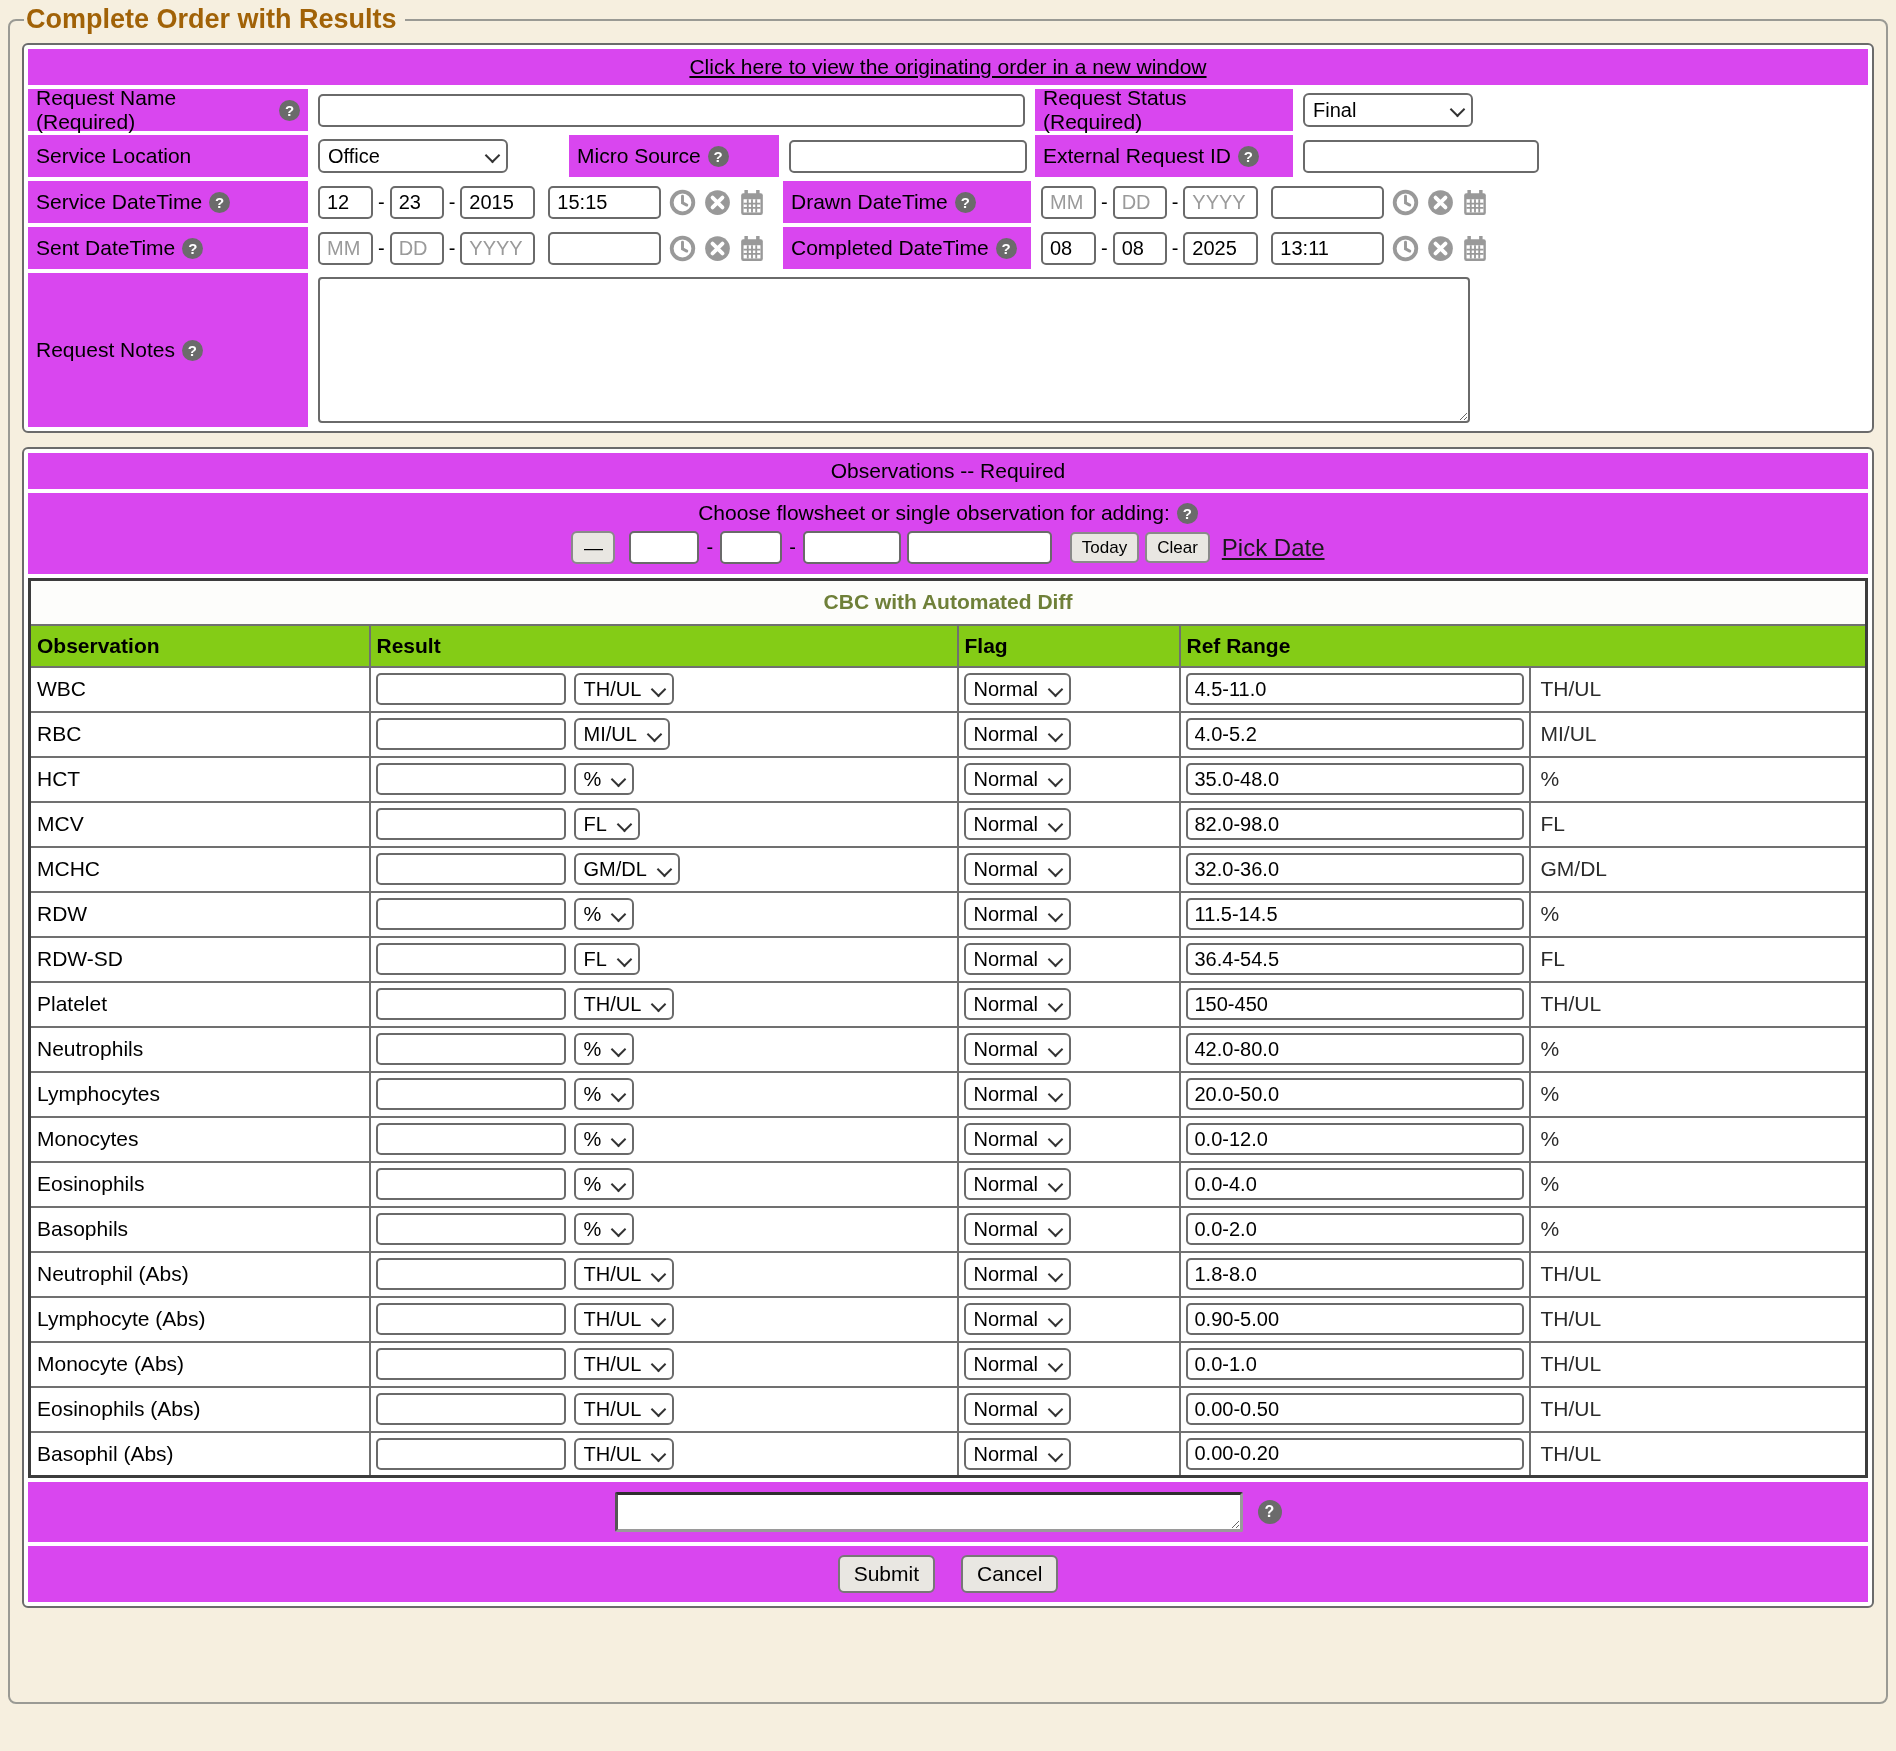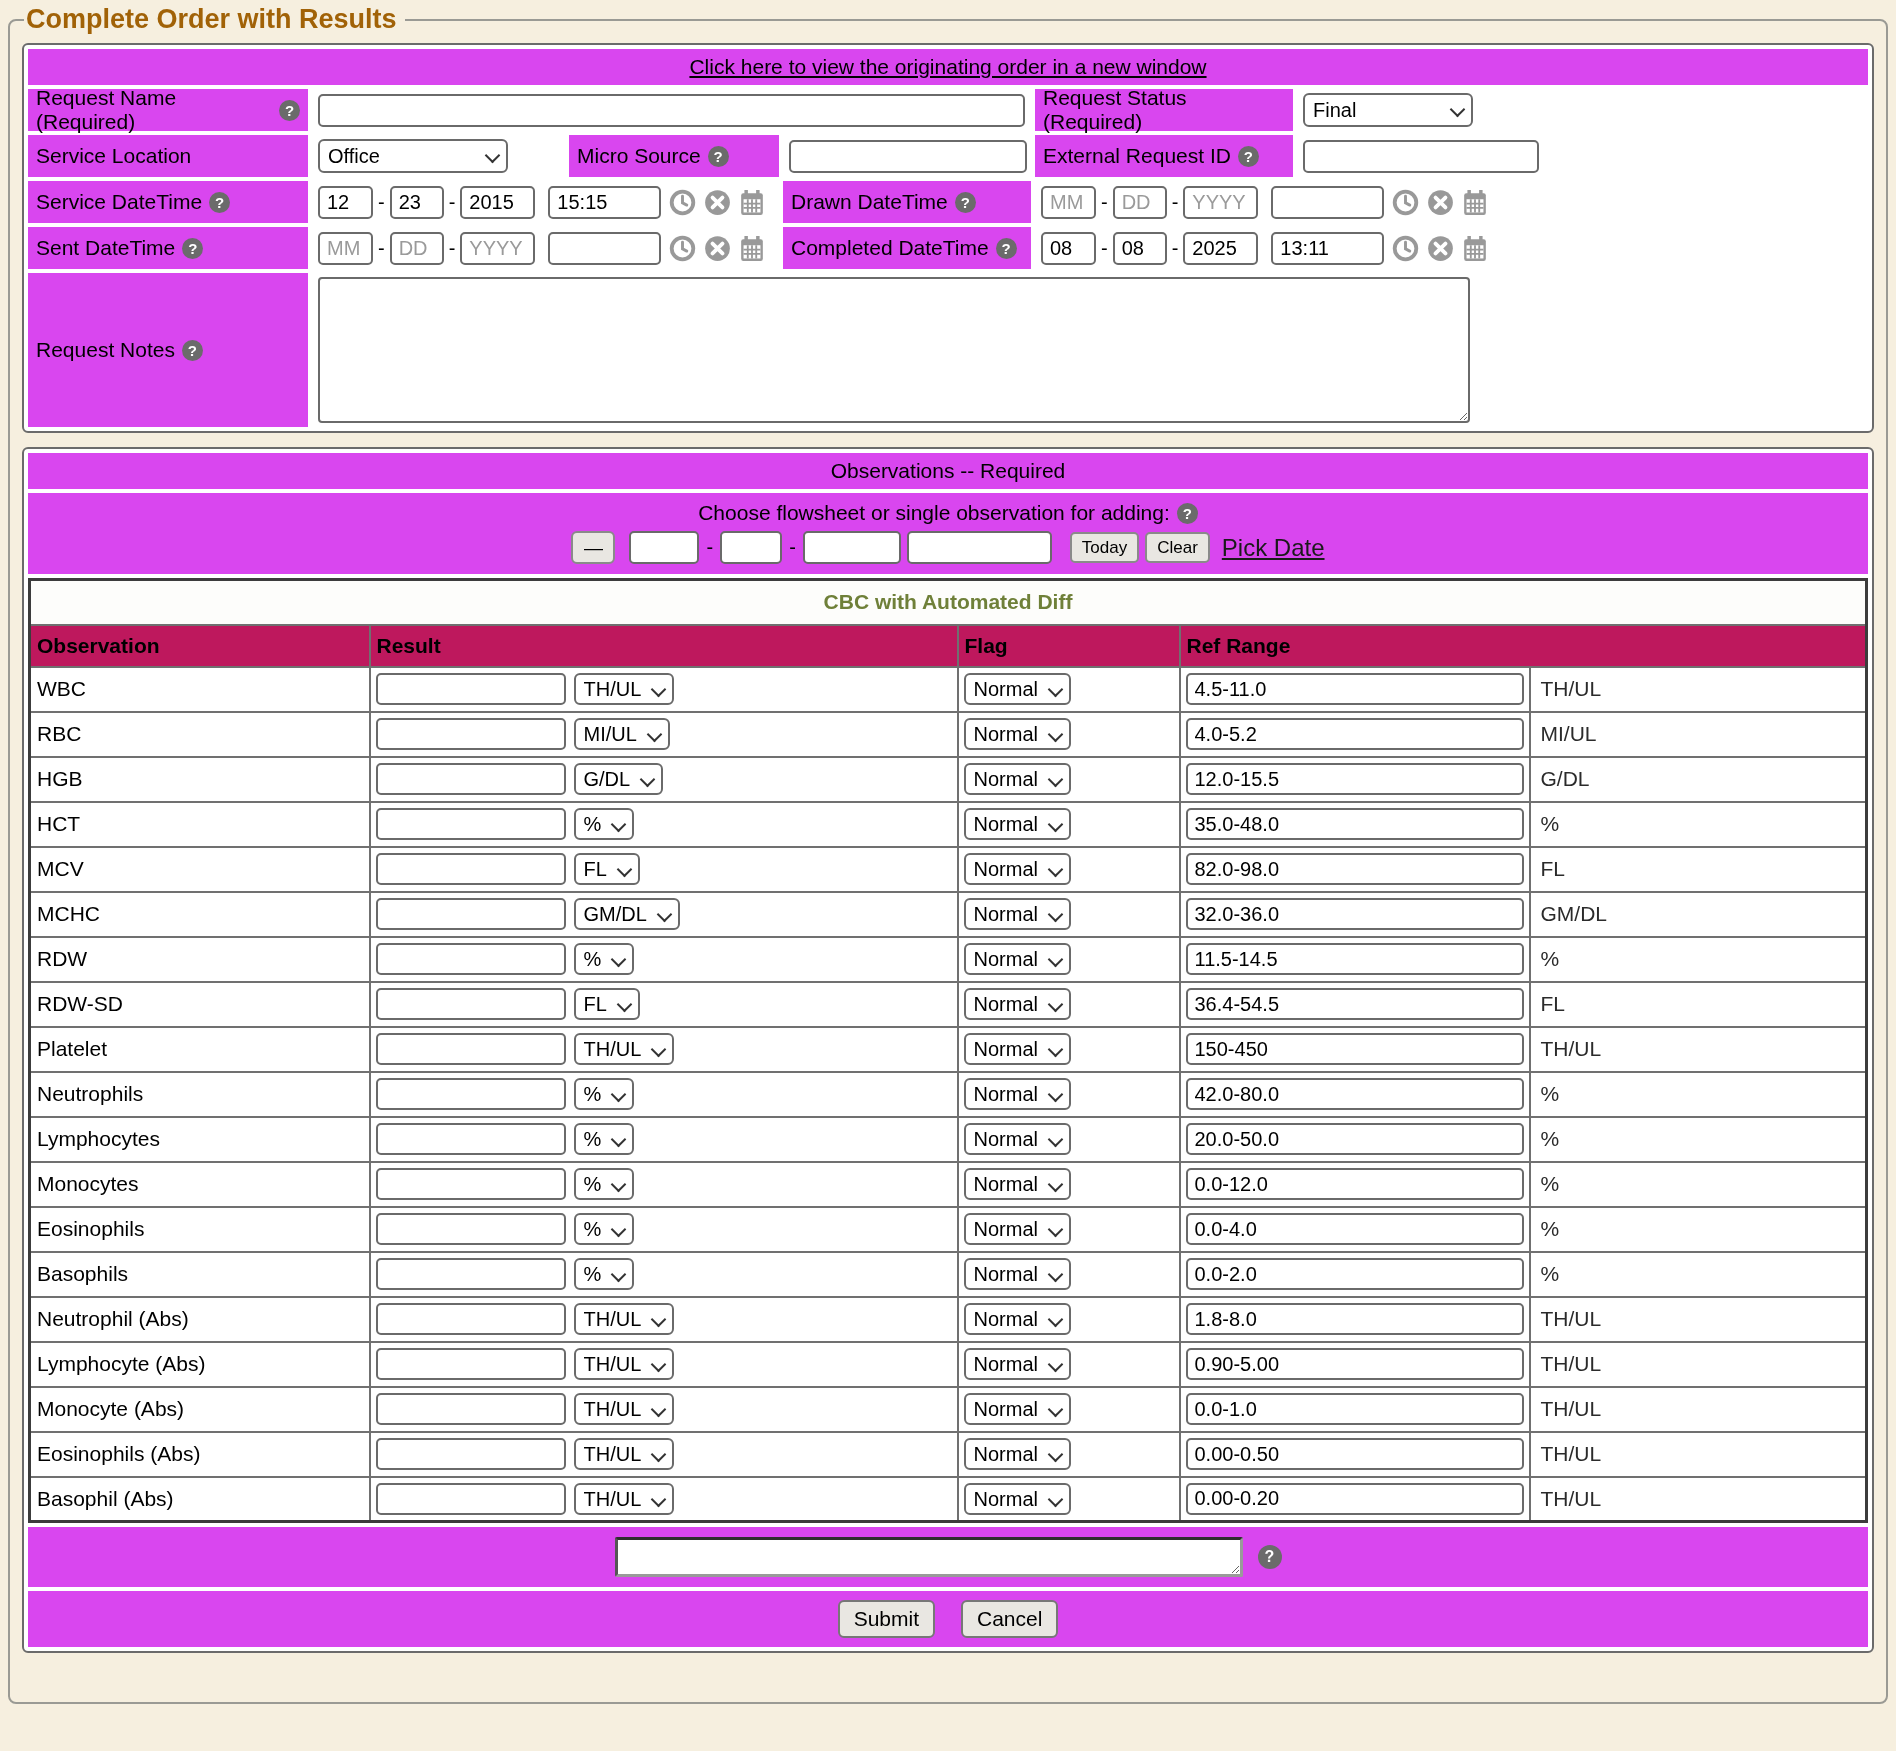--- a/index.html
+++ b/index.html
@@ -85,21 +85,21 @@
     border-collapse:collapse; width:100%;
     border:3px solid #3c3c3c;
     background:#fff;
   }
   table.cbc td, table.cbc th { border:2px solid #707070; }
   td.cbc-title {
     text-align:center; font-size:27px; font-weight:bold; color:#6f8039;
     height:40px; background:#fdfdfb;
   }
   table.cbc th {
-    background:#be185d; text-align:left; font-size:21px; font-weight:bold;
+    background:#84cc16; text-align:left; font-size:21px; font-weight:bold;
     height:38px; padding:8px 6px;
   }
   table.cbc td { height:45px; font-size:21px; }
   td.c-obs { padding:0 6px; }
   .cellflex { display:flex; align-items:center; gap:8px; padding:2px 4px; }
   input.res-inp { width:190px; height:32px; }
   input.ref-inp { width:338px; height:32px; }
   select.sel.tsel { height:32px; }
   td.c-unit { padding:0 10px; color:#2b2b2b; }
   .tarow { justify-content:center; padding:10px 0; gap:8px; }
@@ -432,48 +432,20 @@
               </div>
             </td>
             <td>
               <div class="cellflex">
                 <input class="inp ref-inp" value="4.0-5.2" style="">
               </div>
             </td>
             <td class="c-unit">MI/UL</td>
           </tr>
 
-          <tr>
-            <td class="c-obs">HGB</td>
-            <td>
-              <div class="cellflex">
-                <input class="inp res-inp" style="">
-                <span class="selwrap">
-                  <select class="sel tsel">
-                  <option>G/DL</option>
-                </select>
-                </span>
-              </div>
-            </td>
-            <td>
-              <div class="cellflex">
-                <span class="selwrap">
-                  <select class="sel tsel">
-                  <option>Normal</option>
-                </select>
-                </span>
-              </div>
-            </td>
-            <td>
-              <div class="cellflex">
-                <input class="inp ref-inp" value="12.0-15.5" style="">
-              </div>
-            </td>
-            <td class="c-unit">G/DL</td>
-          </tr>
 
           <tr>
             <td class="c-obs">HCT</td>
             <td>
               <div class="cellflex">
                 <input class="inp res-inp" style="">
                 <span class="selwrap">
                   <select class="sel tsel">
                   <option>%</option>
                 </select>

